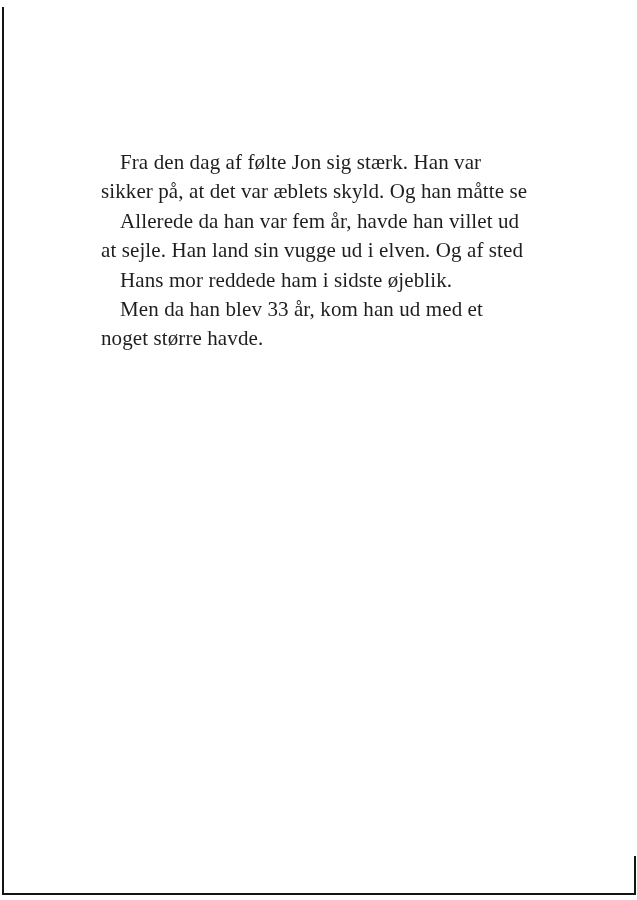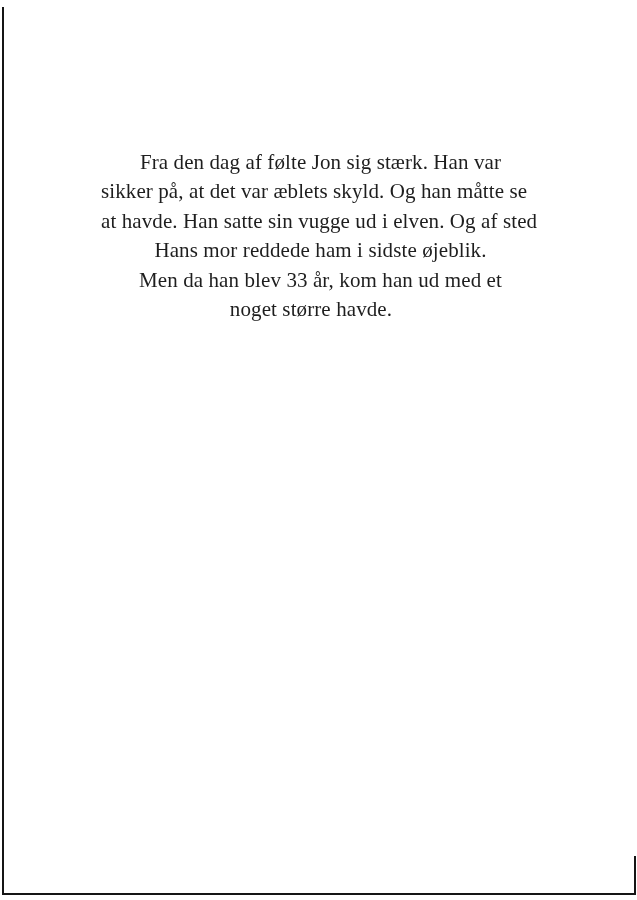--- a/index.html
+++ b/index.html
@@ -11,21 +11,20 @@
     height: 900px;
     background: #ffffff;
     overflow: hidden;
     font-family: "Liberation Serif", "DejaVu Serif", serif;
   }
   .sheet {
     position: relative;
     width: 637px;
     height: 900px;
     background: #ffffff;
-    text-align: center;
   }
   
   .border-left {
     position: absolute;
     left: 2px;
     top: 7px;
     width: 2px;
     height: 888px;
     background: #151515;
   }
@@ -66,18 +65,19 @@
 <body>
 
 <div class="sheet">
   <div class="border-left"></div>
   <div class="border-bottom"></div>
   <div class="border-right"></div>
 
   <div class="text-block">
     <div class="line indent">Fra den dag af følte Jon sig stærk. Han var</div>
     <div class="line">sikker på, at det var æblets skyld. Og han måtte se</div>
-    <div class="line">at havde. Han satte sin vugge ud i elven. Og af sted</div>
+    <div class="line indent">Allerede da han var fem år, havde han villet ud</div>
+    <div class="line">at sejle. Han land sin vugge ud i elven. Og af sted</div>
     <div class="line indent">Hans mor reddede ham i sidste øjeblik.</div>
     <div class="line indent">Men da han blev 33 år, kom han ud med et</div>
     <div class="line">noget større havde.</div>
   </div>
 </div>
 
 </body></html>

